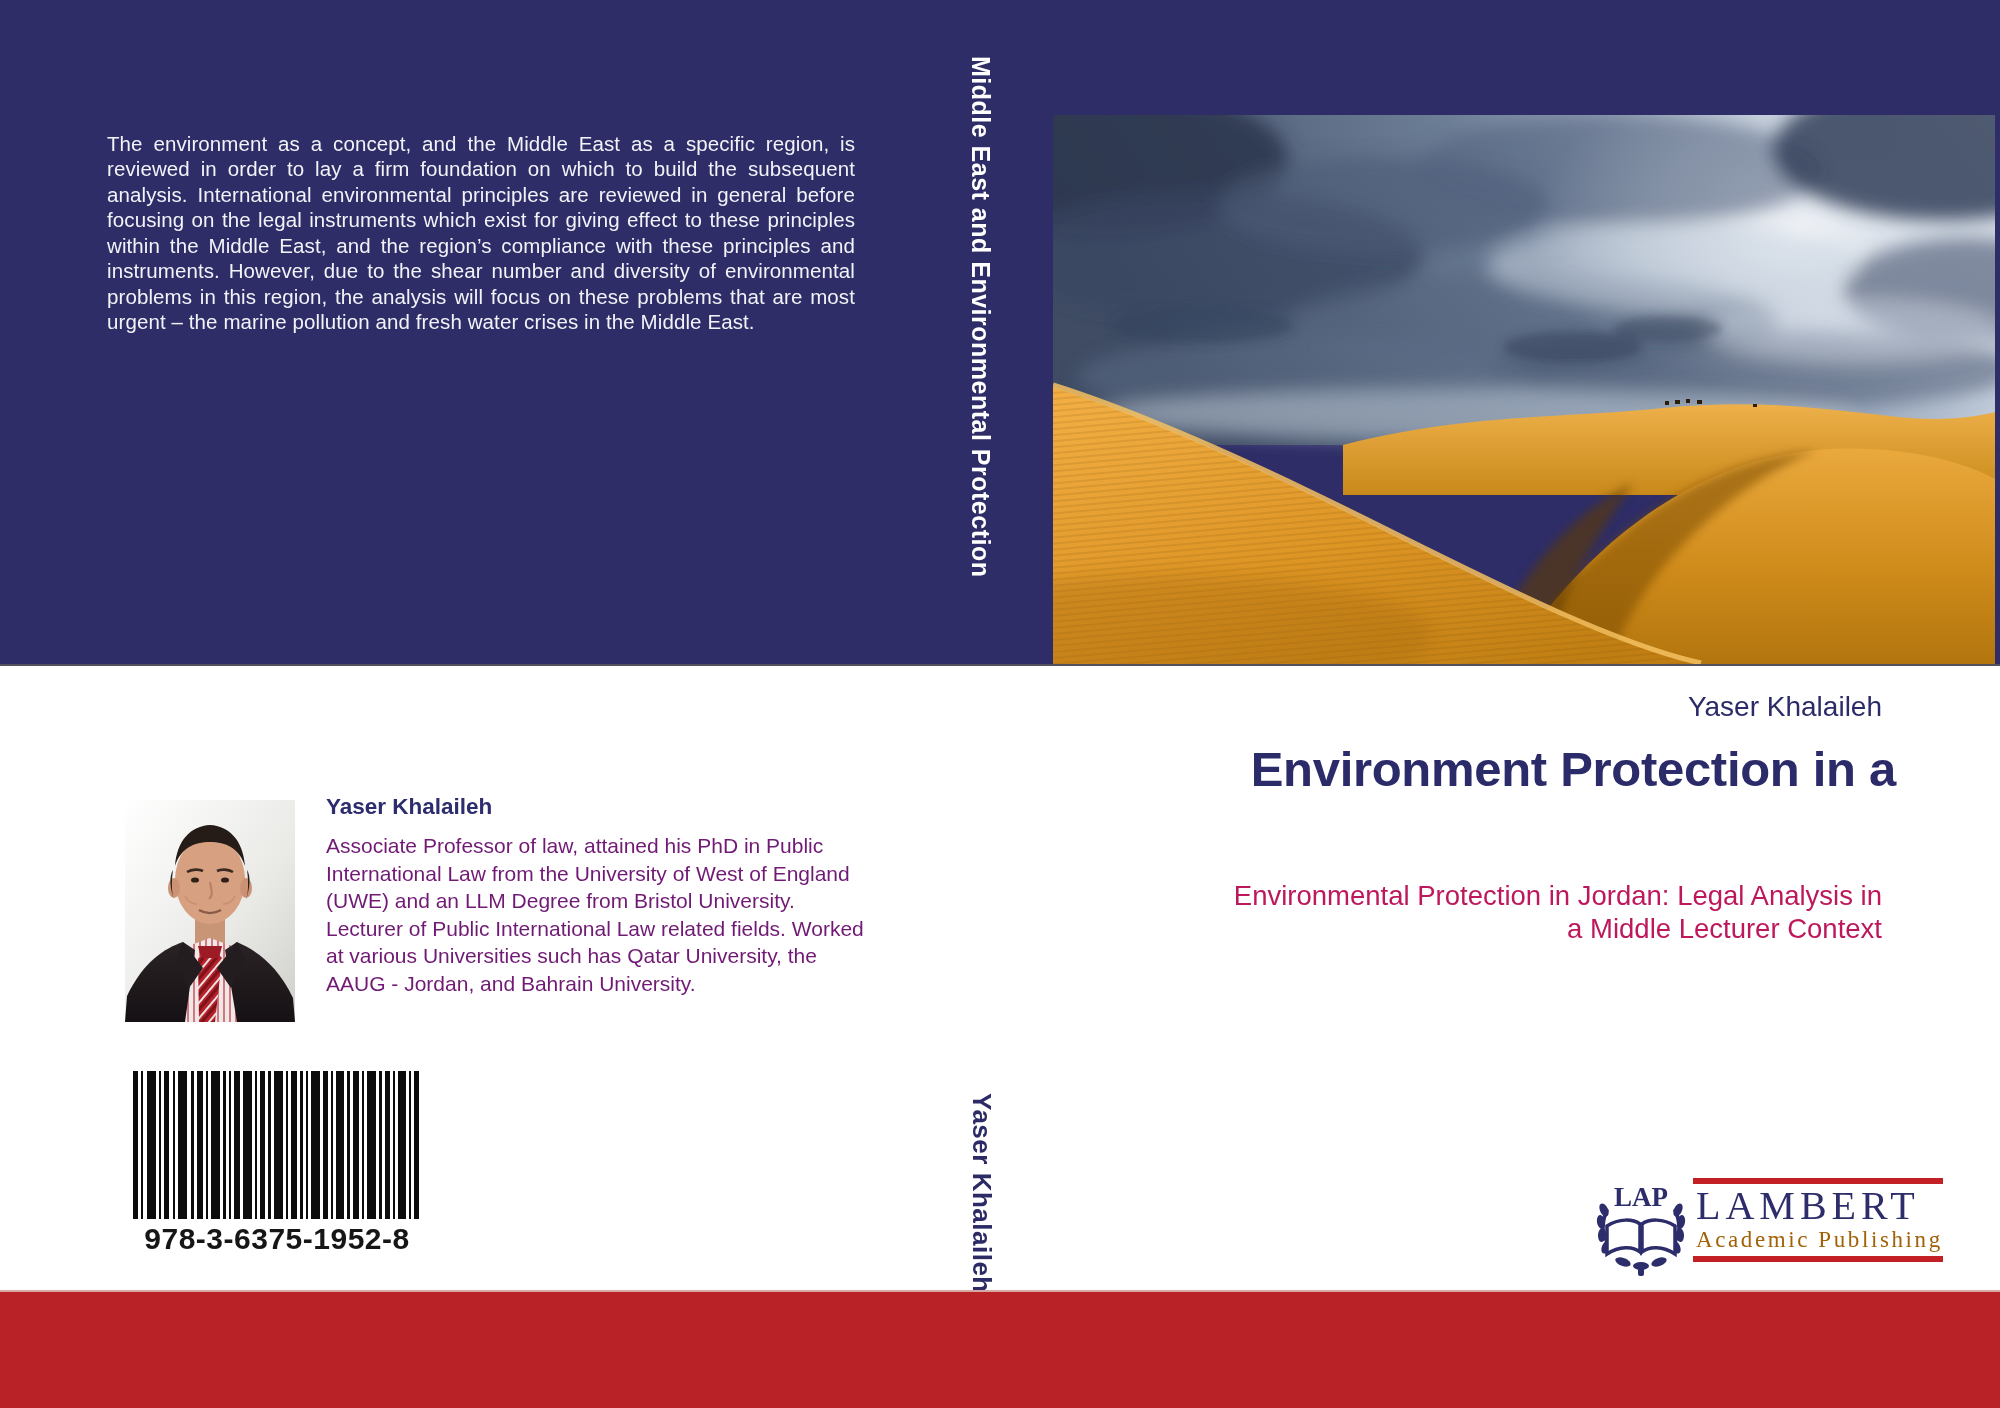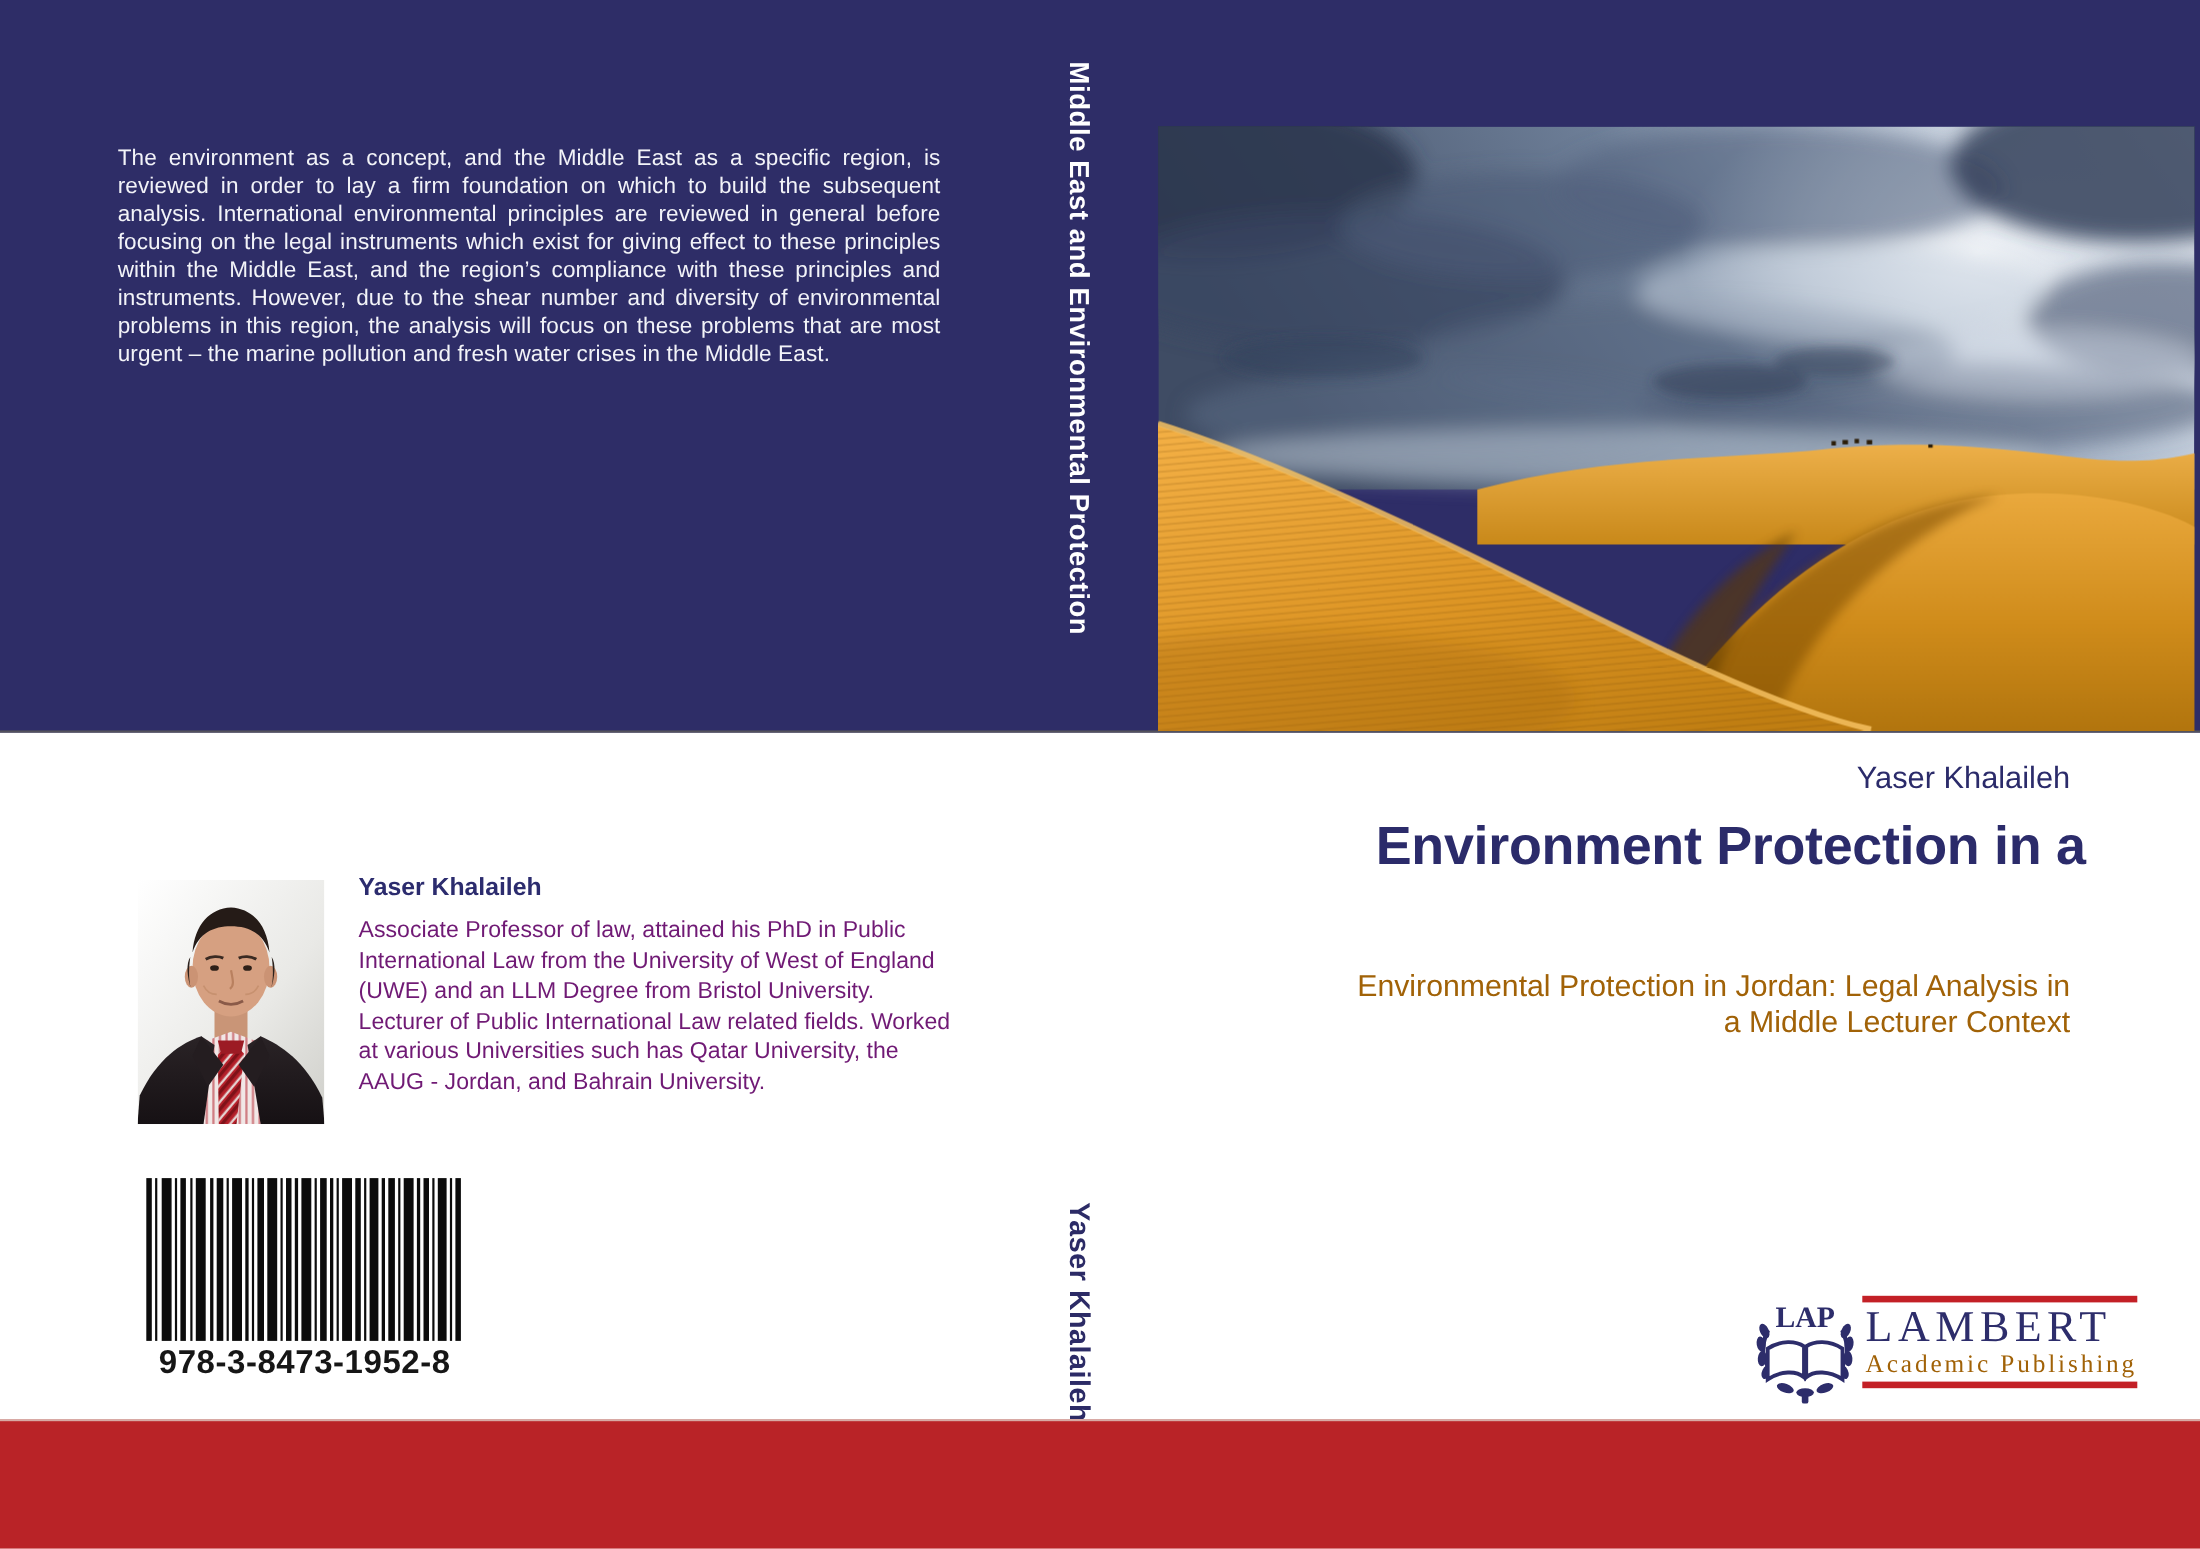--- a/index.html
+++ b/index.html
@@ -49,21 +49,21 @@
     position:absolute;right:118px;top:691px;
     color:#2b2b6a;font-size:28px;text-align:right;
   }
   .front-title{
     position:absolute;right:104px;top:741px;
     color:#2b2b6a;font-size:49px;font-weight:bold;line-height:56px;
     text-align:right;letter-spacing:-0.3px;
   }
   .front-subtitle{
     position:absolute;right:118px;top:879px;
-    color:#a16207;font-size:27.5px;line-height:33px;text-align:right;
+    color:#be185d;font-size:27.5px;line-height:33px;text-align:right;
   }
 
   
   .author-photo{
     position:absolute;left:125px;top:800px;width:170px;height:222px;
     overflow:hidden;
   }
   .author-photo svg{display:block;width:100%;height:100%;}
   .bio-name{
     position:absolute;left:326px;top:794px;
@@ -310,21 +310,21 @@
         <rect x="236" width="9" height="148"></rect>
           <rect x="248" width="3" height="148"></rect>
         <rect x="254" width="5" height="148"></rect>
           <rect x="262" width="2" height="148"></rect>
         <rect x="267" width="8" height="148"></rect>
           <rect x="278" width="2" height="148"></rect>
         <rect x="283" width="5" height="148"></rect>
       </g>
     </svg>
   </div>
-  <div class="isbn">978-3-8473-1952-8</div>
+  <div class="isbn">978-3-6375-1952-8</div>
 
   <div class="publisher-logo">
     <svg class="logo-emblem" viewBox="0 0 96 98" xmlns="http://www.w3.org/2000/svg">
       <g fill="#2d2d6b">
 
         <path d="M12,28 C6,44 8,60 18,72 C10,58 10,42 16,30 Z"></path>
         <ellipse cx="11" cy="30" rx="4" ry="7" transform="rotate(-25 11 30)"></ellipse>
         <ellipse cx="8" cy="42" rx="4" ry="7" transform="rotate(-10 8 42)"></ellipse>
         <ellipse cx="9" cy="55" rx="4" ry="7" transform="rotate(5 9 55)"></ellipse>
         <ellipse cx="13" cy="67" rx="4" ry="7" transform="rotate(25 13 67)"></ellipse>

